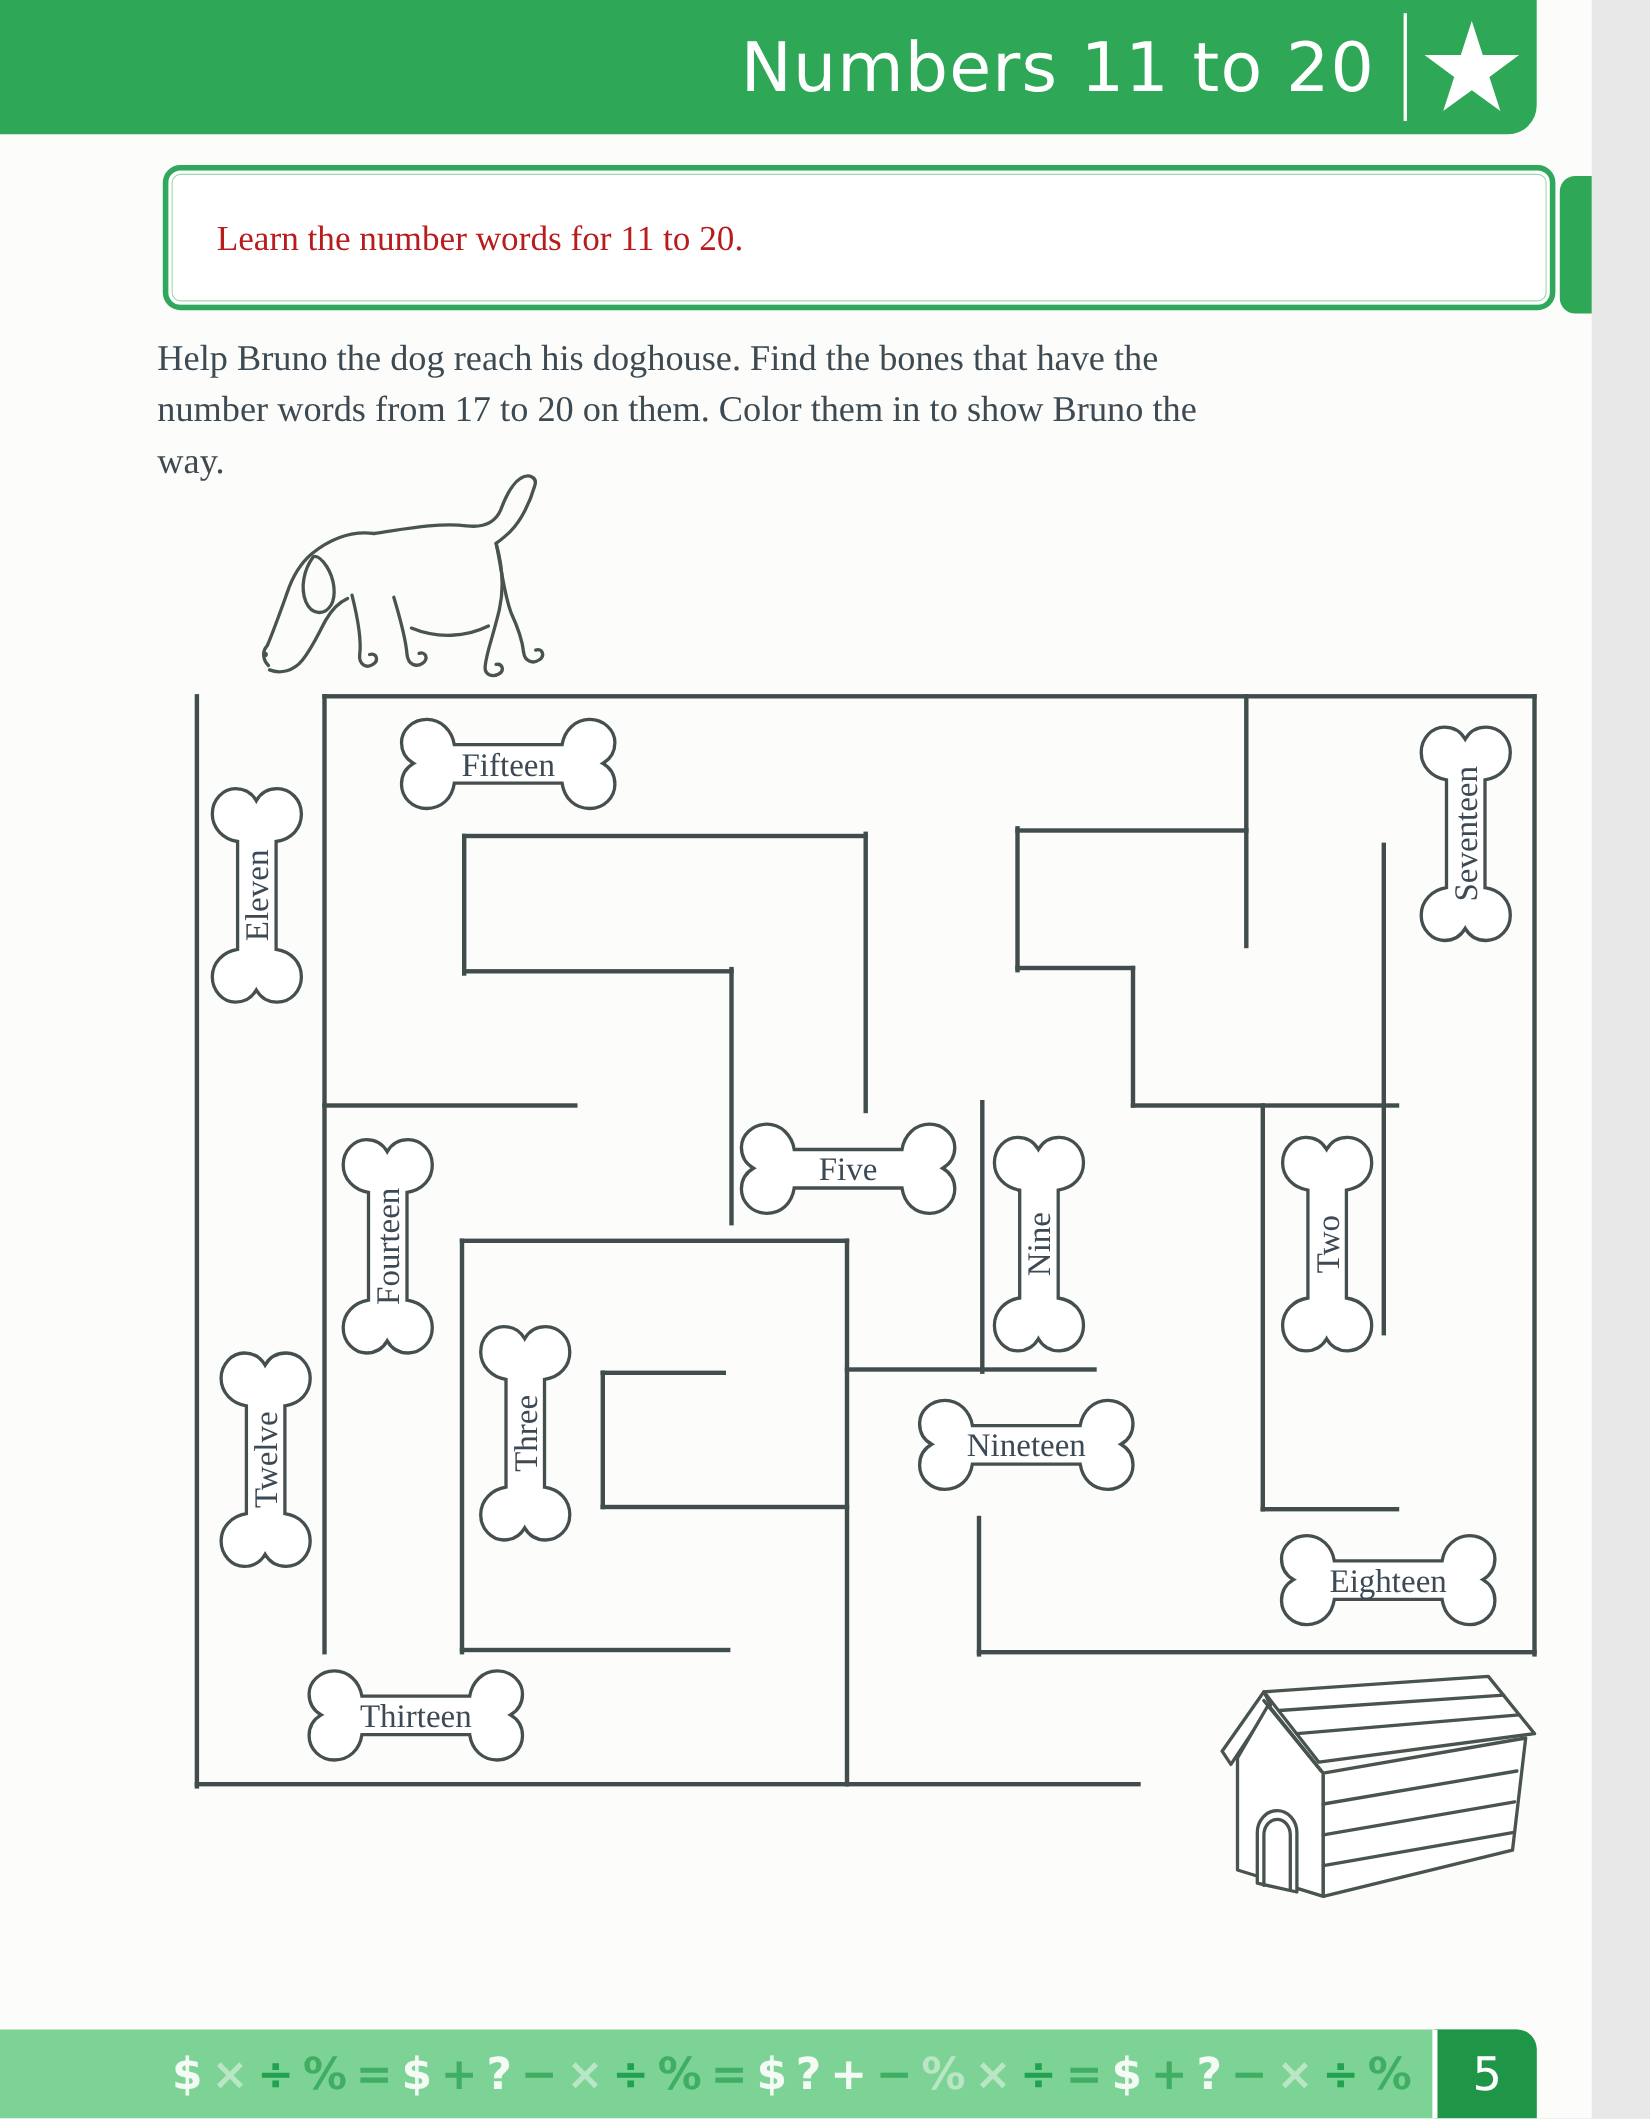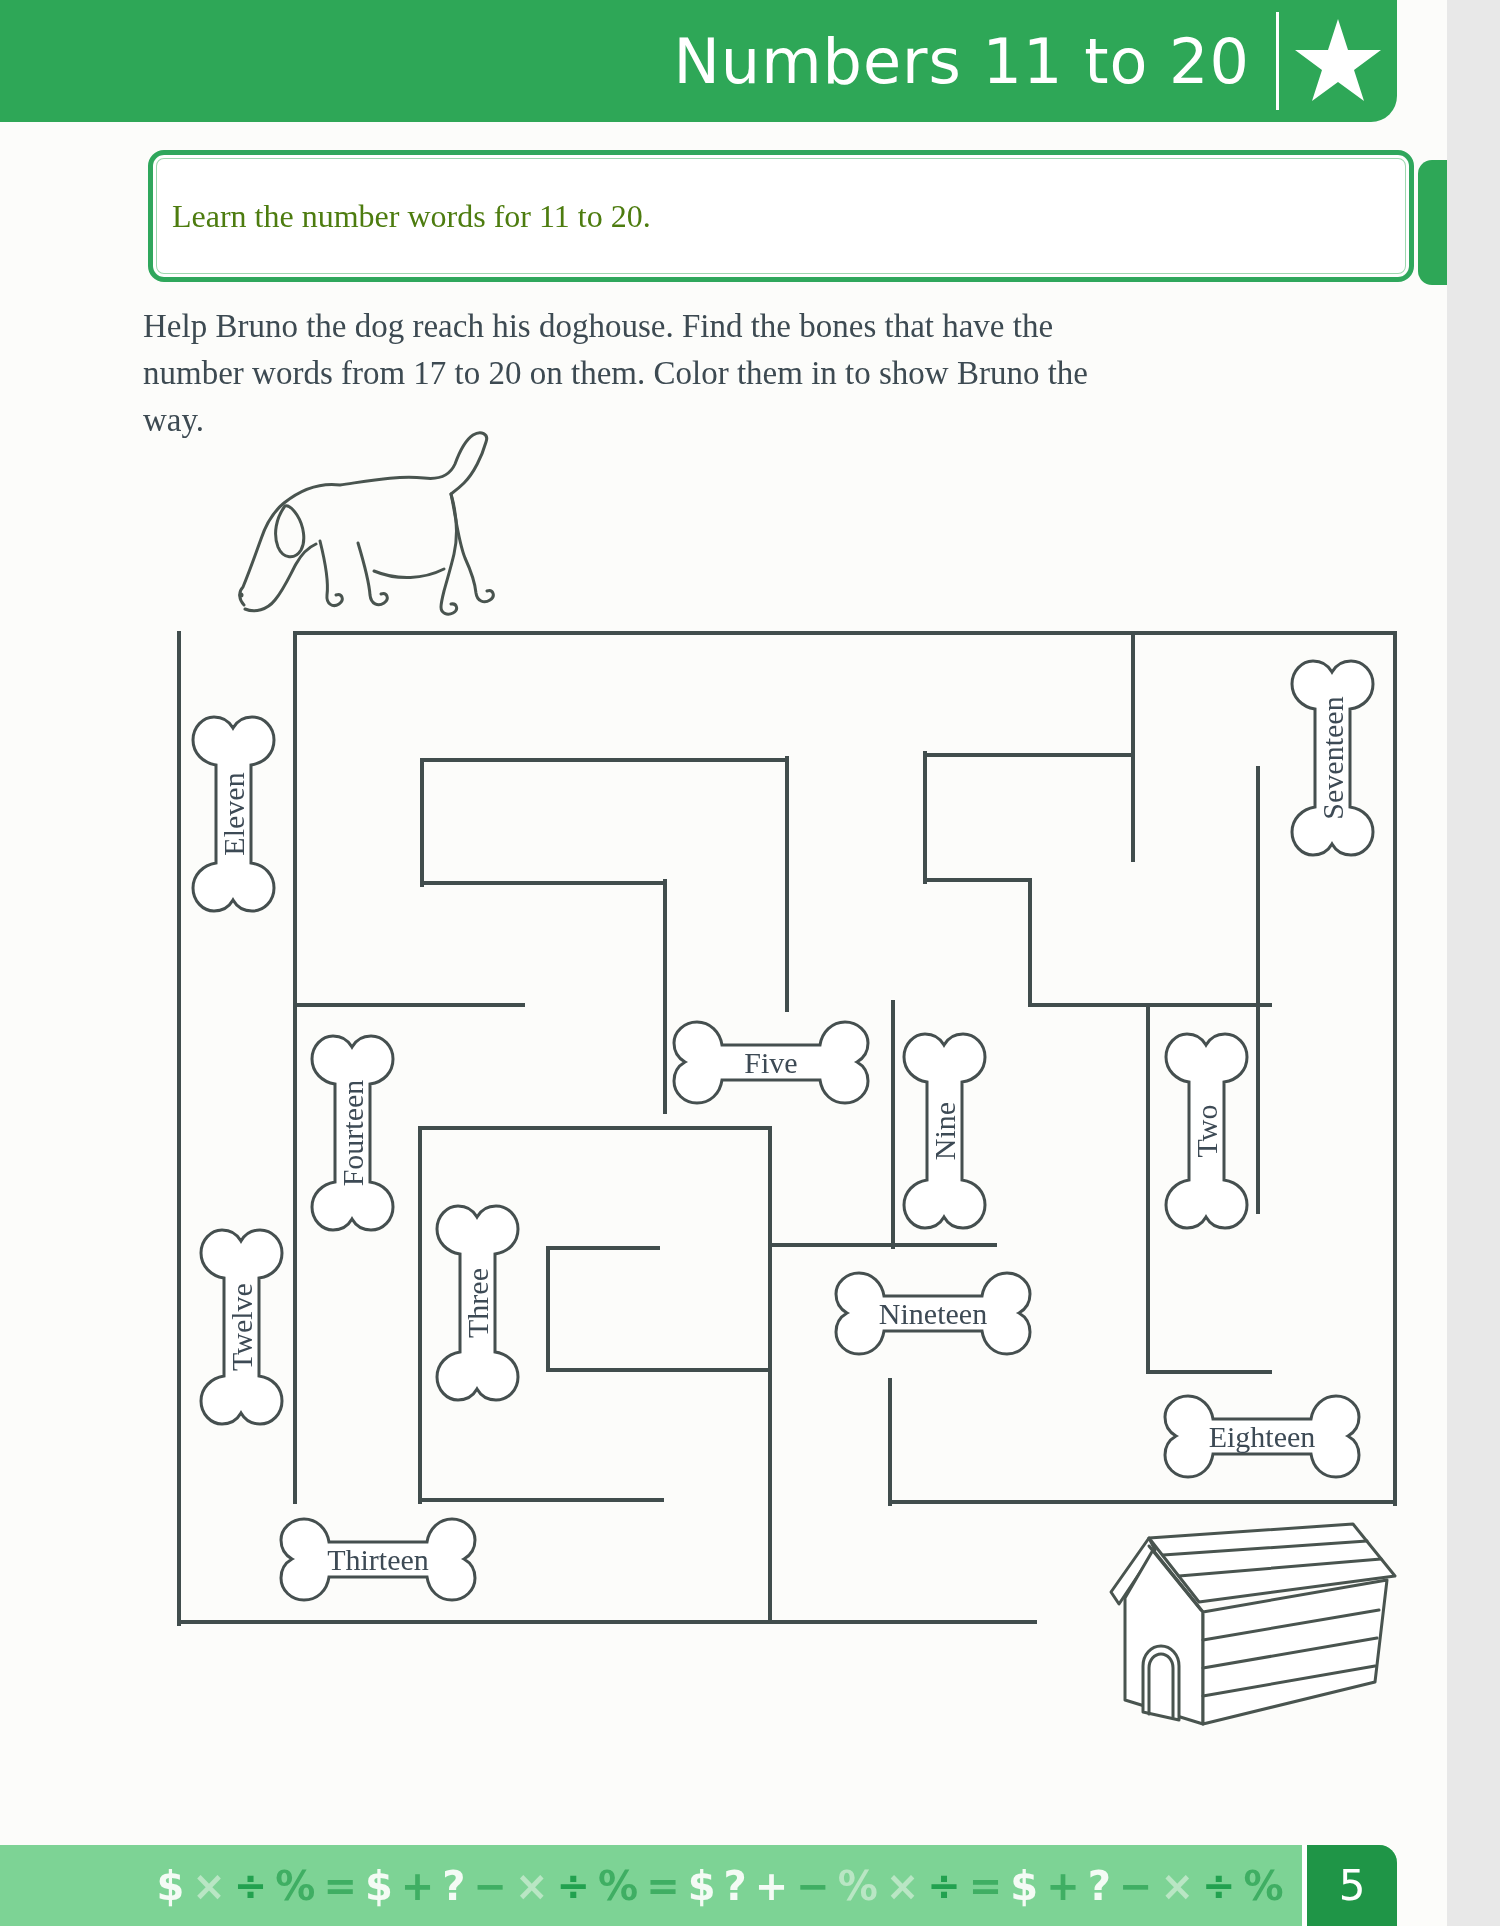--- a/index.html
+++ b/index.html
@@ -13,21 +13,21 @@
   .hdr-divider{width:3px;height:98px;background:#fff;}
   .star-box{width:118px;height:100%;display:flex;align-items:center;justify-content:center;}
   
   .goal-tab{position:absolute;left:1418px;top:160px;width:78px;height:125px;background:#2ea757;
             border-radius:14px;display:flex;align-items:center;justify-content:center;}
   .goal-tab span{writing-mode:vertical-rl;color:#fff;font-family:"Liberation Sans",sans-serif;
             font-size:30px;letter-spacing:5px;}
   .goal-box{position:absolute;left:148px;top:150px;width:1266px;height:132px;box-sizing:border-box;
             border:5px solid #2fa75c;border-radius:16px;background:#fff;display:flex;align-items:center;
             box-shadow:inset 0 0 0 3px #fff, inset 0 0 0 4px #9ed8b0;}
-  .goal-box span{font-size:32px;color:#4d7c0f;margin-left:19px;}
+  .goal-box span{font-size:32px;color:#b91c1c;margin-left:44px;}
   
   .instructions{position:absolute;left:143px;top:303px;width:990px;font-size:33px;line-height:1.42;
                 color:#3d4a52;}
   
   .maze{position:absolute;left:0;top:0;width:1500px;height:1926px;}
   .wh,.wv{position:absolute;background:#414d4d;}
   .wh{height:4px;} .wv{width:4px;}
   .bone{position:absolute;width:210px;height:100px;}
   .bone.vert{transform:rotate(-90deg);}
   .bone svg{width:100%;height:100%;overflow:visible;display:block;}
@@ -143,20 +143,26 @@
           <use href="#boneShape" class="bone-shape"></use>
           <text class="bone-label" x="105" y="60">Thirteen</text>
         </svg>
       </div>
     <div class="bone vert" style="left:248px;top:1083px">
       <svg viewBox="0 0 210 100">
           <use href="#boneShape" class="bone-shape"></use>
           <text class="bone-label" x="105" y="60">Fourteen</text>
         </svg>
       </div>
+    <div class="bone horiz" style="left:357px;top:645px">
+      <svg viewBox="0 0 210 100">
+          <use href="#boneShape" class="bone-shape"></use>
+          <text class="bone-label" x="105" y="60">Fifteen</text>
+        </svg>
+      </div>
     <div class="bone vert" style="left:1228px;top:708px">
       <svg viewBox="0 0 210 100">
           <use href="#boneShape" class="bone-shape"></use>
           <text class="bone-label" x="105" y="60">Seventeen</text>
         </svg>
       </div>
     <div class="bone horiz" style="left:1157px;top:1387px">
       <svg viewBox="0 0 210 100">
           <use href="#boneShape" class="bone-shape"></use>
           <text class="bone-label" x="105" y="60">Eighteen</text>

